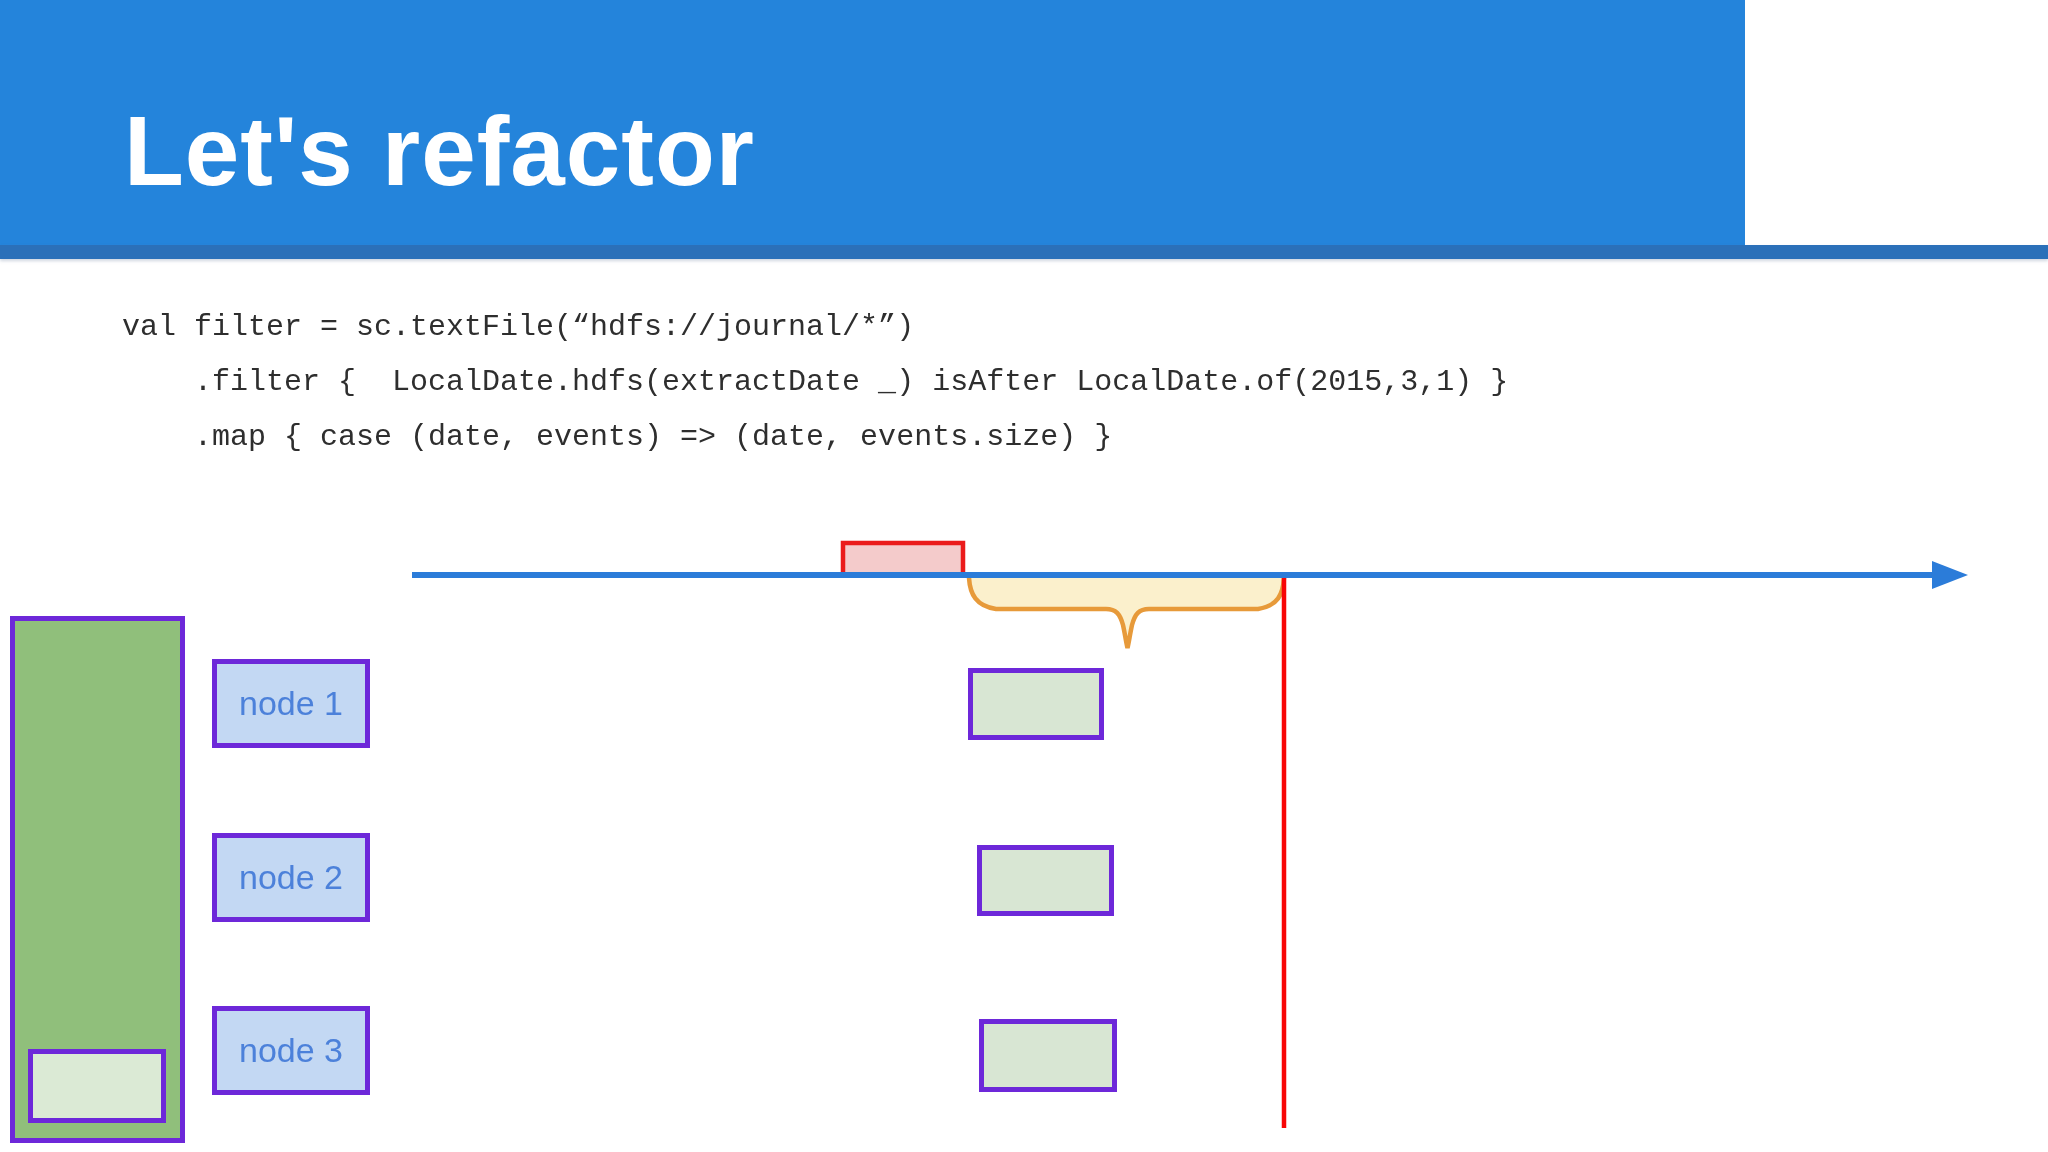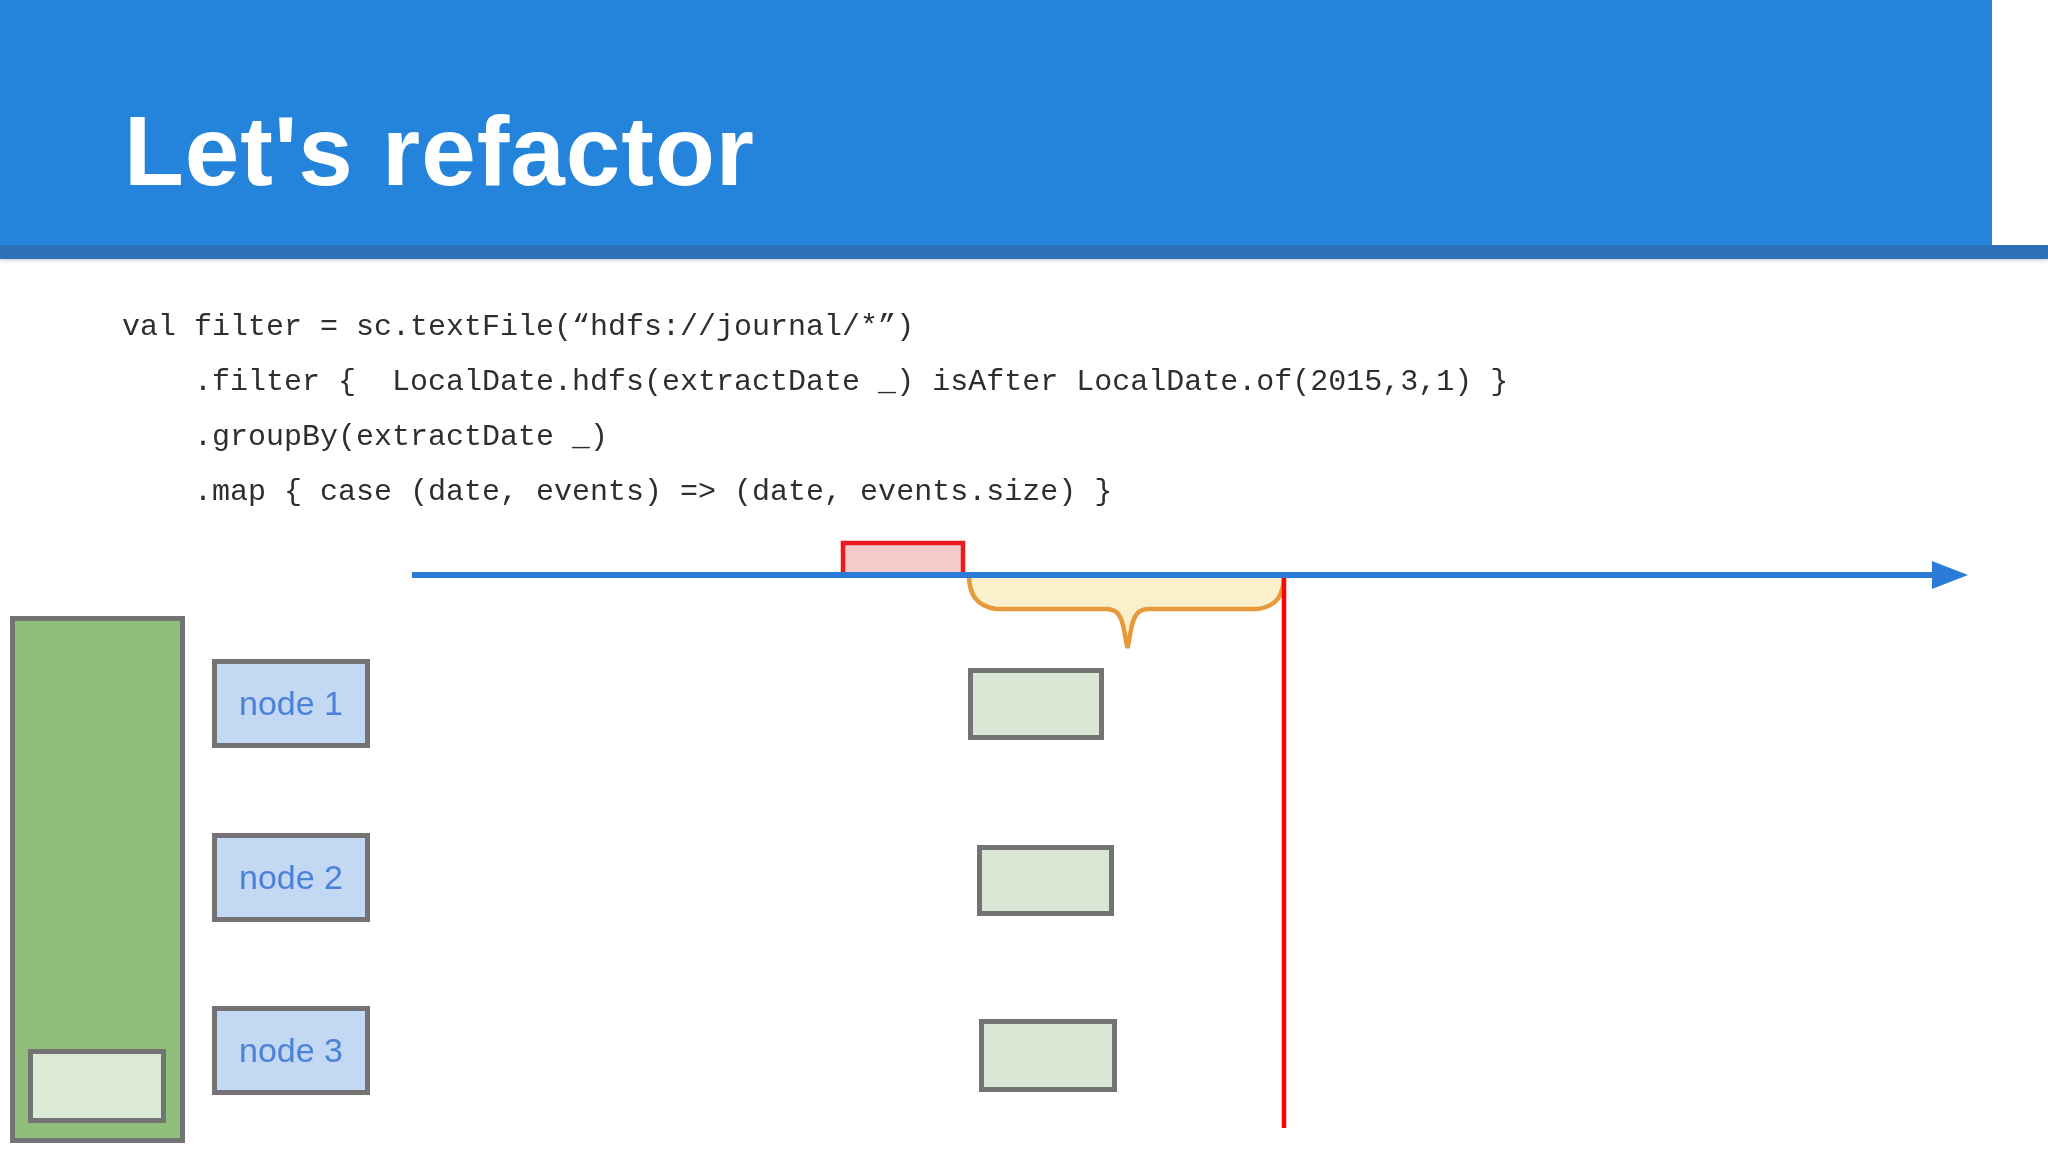--- a/index.html
+++ b/index.html
@@ -8,21 +8,21 @@
     background: #ffffff;
     overflow: hidden;
     font-family: "Liberation Sans", sans-serif;
     position: relative;
   }
   .slide { position: absolute; inset: 0; width: 2048px; height: 1152px; }
 
   
   .header {
     position: absolute; left: 0; top: 0;
-    width: 1992px; height: 245px;
+    width: 1745px; height: 245px;
     background: #2484DB;
   }
   .header-strip {
     position: absolute; left: 0; top: 245px;
     width: 2048px; height: 14px;
     background: #2B70B9;
     box-shadow: 0 2px 3px rgba(120,140,170,0.35);
   }
   .slide-title {
     position: absolute; left: 124px; top: 100px;
@@ -42,21 +42,21 @@
     line-height: 55px;
     color: #2e2e2e;
     white-space: pre;
   }
   .code-line { display: block; }
 
   
   svg.diagram-overlay { position: absolute; left: 0; top: 0; width: 2048px; height: 1152px; }
 
   
-  .box { position: absolute; border: 5px solid #737373; }
+  .box { position: absolute; border: 5px solid #6d28d9; }
   .big-green-rect  { left: 10px;  top: 616px;  width: 175px; height: 527px; background: #90BF7B; }
   .inner-light-box { left: 28px;  top: 1049px; width: 138px; height: 74px;  background: #DBEAD5; }
   .node-box {
     left: 212px; width: 158px; height: 89px;
     background: #C3D8F3;
     display: flex; align-items: center; justify-content: center;
     color: #4C81DA; font-size: 34px;
   }
   .node-1 { top: 659px; }
   .node-2 { top: 833px; align-items: center; }
@@ -69,21 +69,21 @@
 </head>
 <body>
 
 <div class="slide">
 
   <div class="header">
     <h1 class="slide-title">Let's refactor</h1>
   </div>
   <div class="header-strip"></div>
 
-  <pre class="code-block"><span class="code-line">val filter = sc.textFile(“hdfs://journal/*”)</span><span class="code-line">    .filter {  LocalDate.hdfs(extractDate _) isAfter LocalDate.of(2015,3,1) }</span><span class="code-line">    .groupBy(extractDate _)</span><span class="code-line">    .map { case (date, events) =&gt; (date, events.size) }</span></pre>
+  <pre class="code-block"><span class="code-line">val filter = sc.textFile(“hdfs://journal/*”)</span><span class="code-line">    .filter {  LocalDate.hdfs(extractDate _) isAfter LocalDate.of(2015,3,1) }</span><span class="code-line">    .map { case (date, events) =&gt; (date, events.size) }</span></pre>
 
   <svg class="diagram-overlay" viewBox="0 0 2048 1152" xmlns="http://www.w3.org/2000/svg">
 
     <path d="M 969 578
              C 970 594 976 606 996 609
              L 1106 609
              C 1116 609 1120 614 1123 625
              C 1125 634 1126 642 1127.5 648
              C 1129 642 1130 634 1132 625
              C 1135 614 1139 609 1149 609

